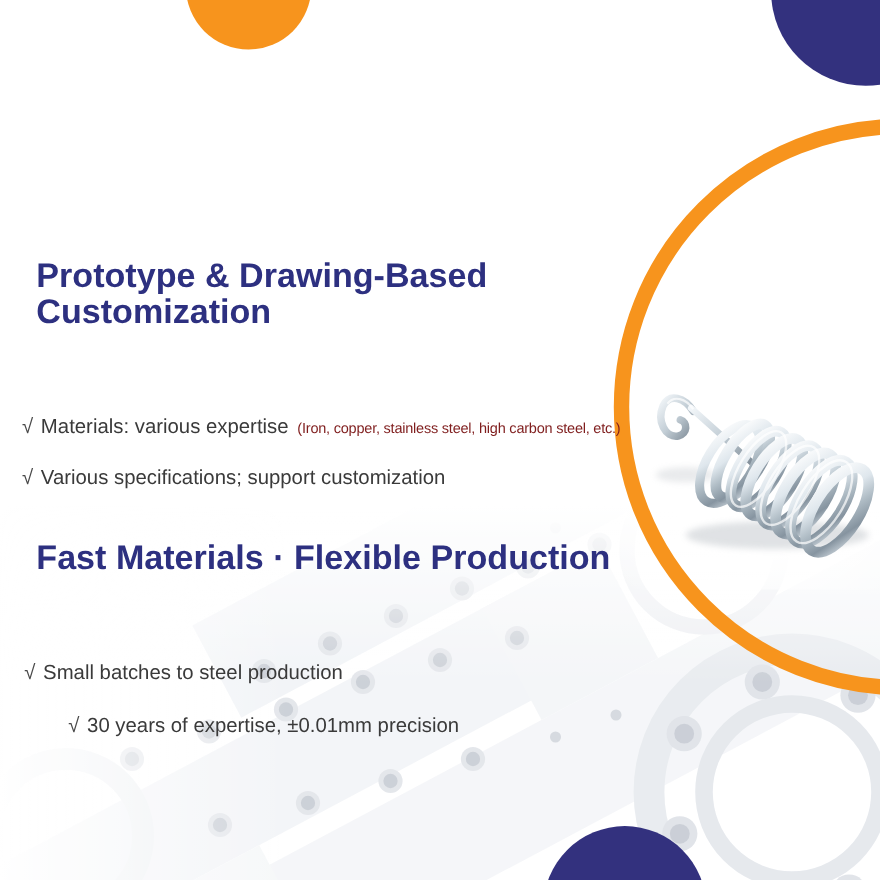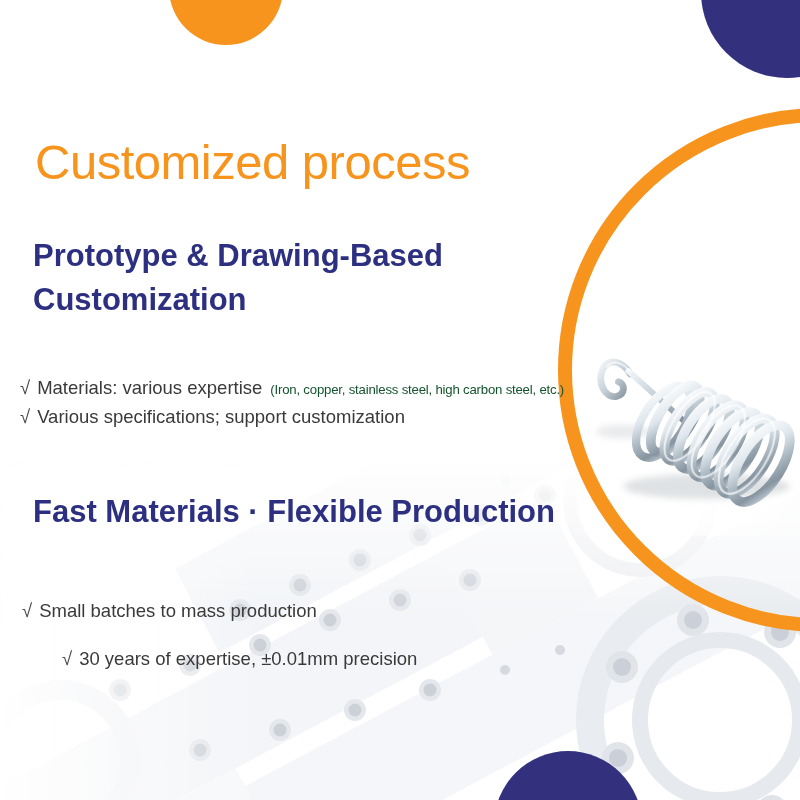--- a/index.html
+++ b/index.html
@@ -52,39 +52,39 @@
 
   
   .page-title {
     position: absolute; left: 35px; top: 134px;
     font-size: 49px; font-weight: 400; letter-spacing: -0.5px;
     color: #F7941E;
     z-index: 5;
   }
   .section-heading {
     position: absolute; left: 33px;
-    font-size: 31px; font-weight: 700; line-height: 44px;
+    font-size: 31px; font-weight: 700; line-height: 33px;
     color: #2D3080;
     z-index: 5;
   }
   .heading-1 { top: 234px; width: 480px; }
   .heading-2 { top: 490px; width: 620px; white-space: nowrap; }
 
   .bullet {
     position: absolute; left: 20px;
     font-size: 18.5px; color: #3A3A3A;
     white-space: nowrap;
     z-index: 5;
   }
   .bullet .check { margin-right: 7px; color: #4a4a4a; }
-  .bullet .note  { font-size: 13.2px; color: #14532d; margin-left: 8px; letter-spacing: -0.2px; }
+  .bullet .note  { font-size: 13.2px; color: #7f1d1d; margin-left: 8px; letter-spacing: -0.2px; }
 
   .b1 { top: 327px; }
   .b2 { top: 377px; }
-  .b3 { top: 406px; }
+  .b3 { top: 423px; }
   .b4 { top: 551px; left: 22px; }
   .b5 { top: 600px; left: 22px; }
   .b6 { top: 648px; left: 22px; margin-left: 40px; }
 </style>
 </head>
 <body>
 
 <div class="stage">
 
   <svg class="machinery" viewBox="0 0 800 340" preserveAspectRatio="none" aria-hidden="true">
@@ -252,33 +252,32 @@
       <ellipse cx="141.8" cy="121.8" rx="18.6" ry="41.7" transform="rotate(32 141.8 121.8)"></ellipse>
       <ellipse cx="171" cy="137" rx="20" ry="43.5" transform="rotate(32 171 137)"></ellipse>
       <path d="M 52 51 C 45 41 34 38 28 46" stroke-width="2"></path>
     </g>
   </svg>
 
   <div class="blob blob-orange-top"></div>
   <div class="blob blob-navy-topright"></div>
   <div class="blob blob-navy-bottom"></div>
 
-  <h1 class="page-title">Customized process</h1>
 
   <h2 class="section-heading heading-1">Prototype &amp; Drawing-Based Customization</h2>
 
   <div class="bullet b2">
     <span class="check">√</span><span>Materials: various expertise</span><span class="note">(Iron, copper, stainless steel, high carbon steel, etc.)</span>
   </div>
   <div class="bullet b3">
     <span class="check">√</span><span>Various specifications; support customization</span>
   </div>
 
   <h2 class="section-heading heading-2">Fast Materials · Flexible Production</h2>
 
   <div class="bullet b5">
-    <span class="check">√</span><span>Small batches to mass production</span>
+    <span class="check">√</span><span>Small batches to steel production</span>
   </div>
   <div class="bullet b6">
     <span class="check">√</span><span>30 years of expertise, ±0.01mm precision</span>
   </div>
 
 </div>
 
 </body></html>

